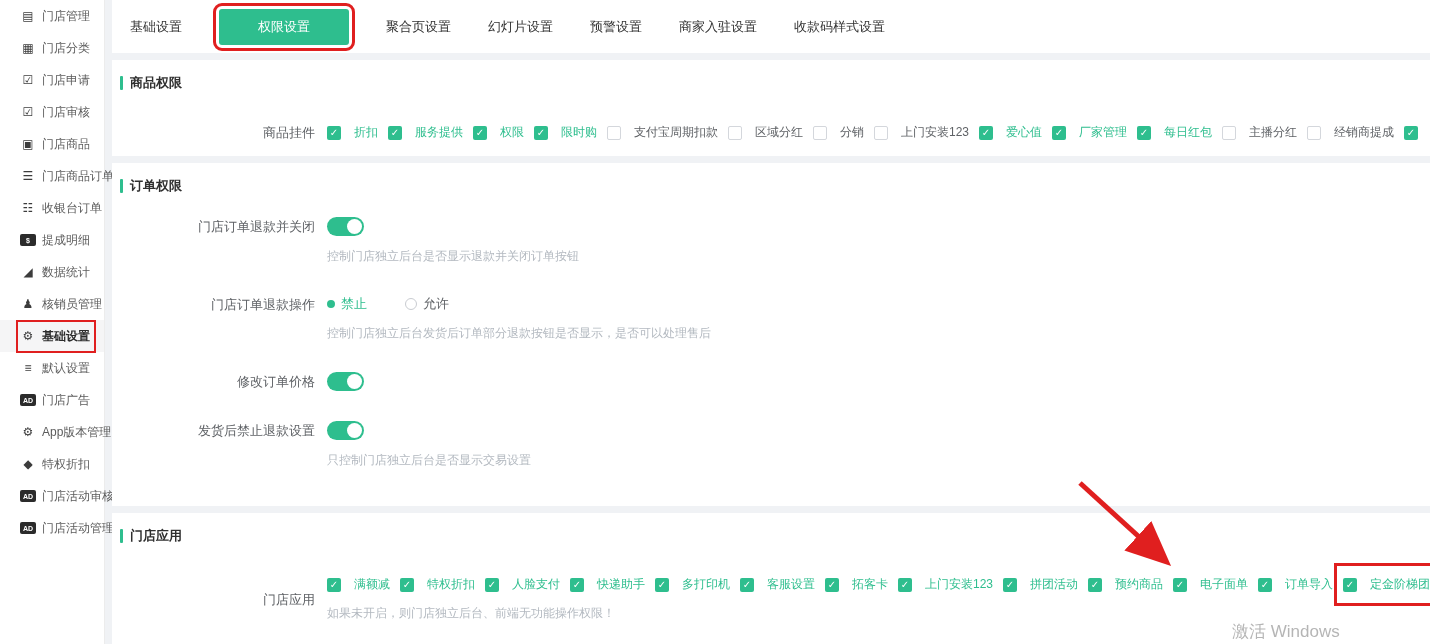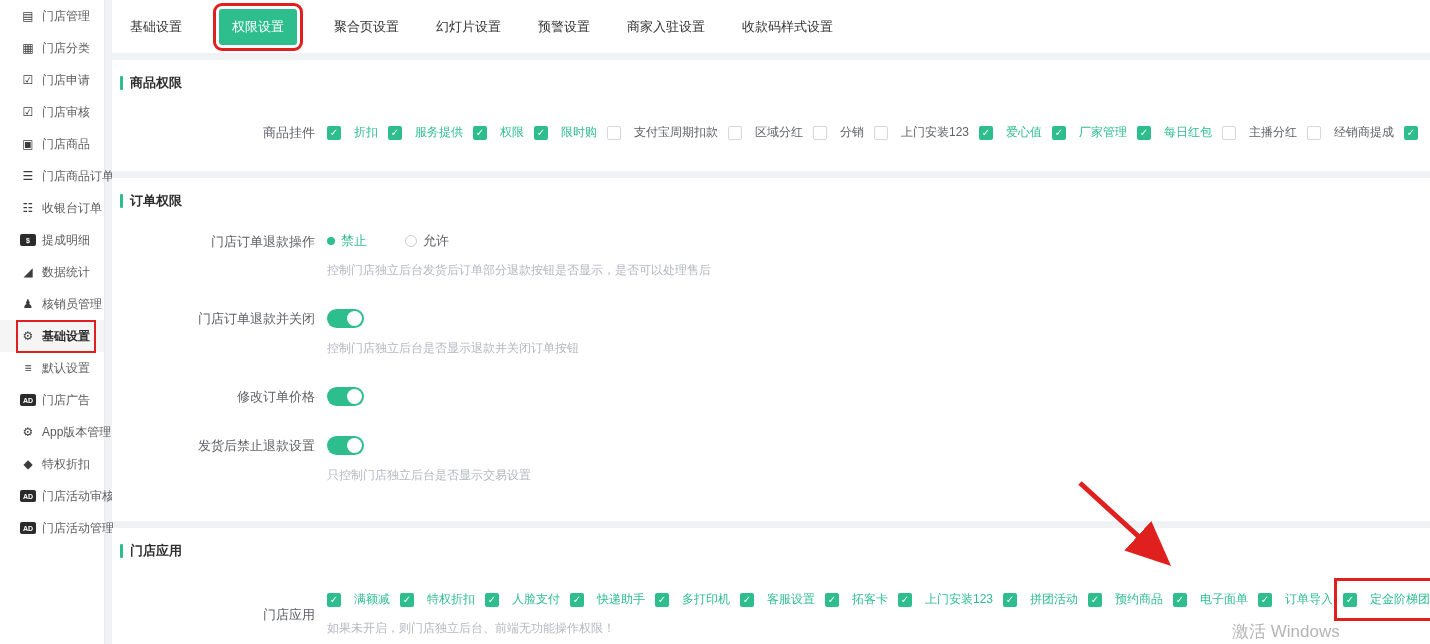--- a/index.html
+++ b/index.html
@@ -25,25 +25,25 @@
   .sidebar-item.active { background:#f5f5f6; }
   .sidebar-item.active .lbl { color:#2b2b2b; font-weight:bold; }
   .sidebar-item.active .inner { outline:2px solid #e01f1f; outline-offset:2px; }
 
   
   .main { flex:1; margin-left:7px; display:flex; flex-direction:column; gap:7px;
           min-width:0; }
   .tabbar { background:#fff; height:53px; display:flex; align-items:center;
             padding-left:18px; gap:37px; flex-shrink:0; }
   .tab { font-size:13px; color:#333; cursor:pointer; white-space:nowrap; }
-  .tab.active { background:var(--accent); color:#fff; padding:9px 13px; border-radius:3px;
+  .tab.active { background:var(--accent); color:#fff; padding:9px 39px; border-radius:3px;
                 outline:3px solid #e01f1f; outline-offset:3px; }
 
   .card { background:#fff; padding:0 0 0 8px; overflow:visible; }
-  .card-goods { height:111px; }
+  .card-goods { height:96px; }
   .card-order { height:343px; }
   .card-apps  { flex:1; }
 
   .sec-title { display:flex; align-items:center; gap:7px; padding-top:14px;
                font-size:13px; font-weight:bold; color:#2f2f2f; }
   .sec-title .bar { width:3px; height:14px; background:var(--accent); border-radius:1px; }
 
   .form-row { display:flex; margin-top:31px;align-items:center; }
   .form-label { width:195px; text-align:right; margin-right:12px; font-size:13px;
                 color:#5f6266; flex-shrink:0; line-height:19px; white-space:nowrap; }
@@ -282,44 +282,44 @@
         </div>
       </div>
     </section>
 
     <section class="card card-order">
       <h3 class="sec-title">
         <span class="bar"></span>
         <span>订单权限</span>
       </h3>
       <div id="order-rows">
+          <div class="o-row">
+            <span class="form-label">门店订单退款并关闭</span>
+            <div class="row-content">
+              <div class="switch"></div>
+              <div class="help">控制门店独立后台是否显示退款并关闭订单按钮</div>
+            </div>
+          </div>
           <div class="o-row">
             <span class="form-label">门店订单退款操作</span>
             <div class="row-content">
               <div class="radio-group">
                 <span class="radio-opt sel">
                   <span class="dot sel"></span>
                   <span class="r-lbl">禁止</span>
                 </span>
                 <span class="radio-opt unsel">
                   <span class="dot unsel"></span>
                   <span class="r-lbl">允许</span>
                 </span>
               </div>
               <div class="help">控制门店独立后台发货后订单部分退款按钮是否显示，是否可以处理售后</div>
             </div>
           </div>
           <div class="o-row">
-            <span class="form-label">门店订单退款并关闭</span>
-            <div class="row-content">
-              <div class="switch"></div>
-              <div class="help">控制门店独立后台是否显示退款并关闭订单按钮</div>
-            </div>
-          </div>
-          <div class="o-row">
             <span class="form-label">修改订单价格</span>
             <div class="row-content">
               <div class="switch"></div>
             </div>
           </div>
           <div class="o-row">
             <span class="form-label">发货后禁止退款设置</span>
             <div class="row-content">
               <div class="switch"></div>
               <div class="help">只控制门店独立后台是否显示交易设置</div>

